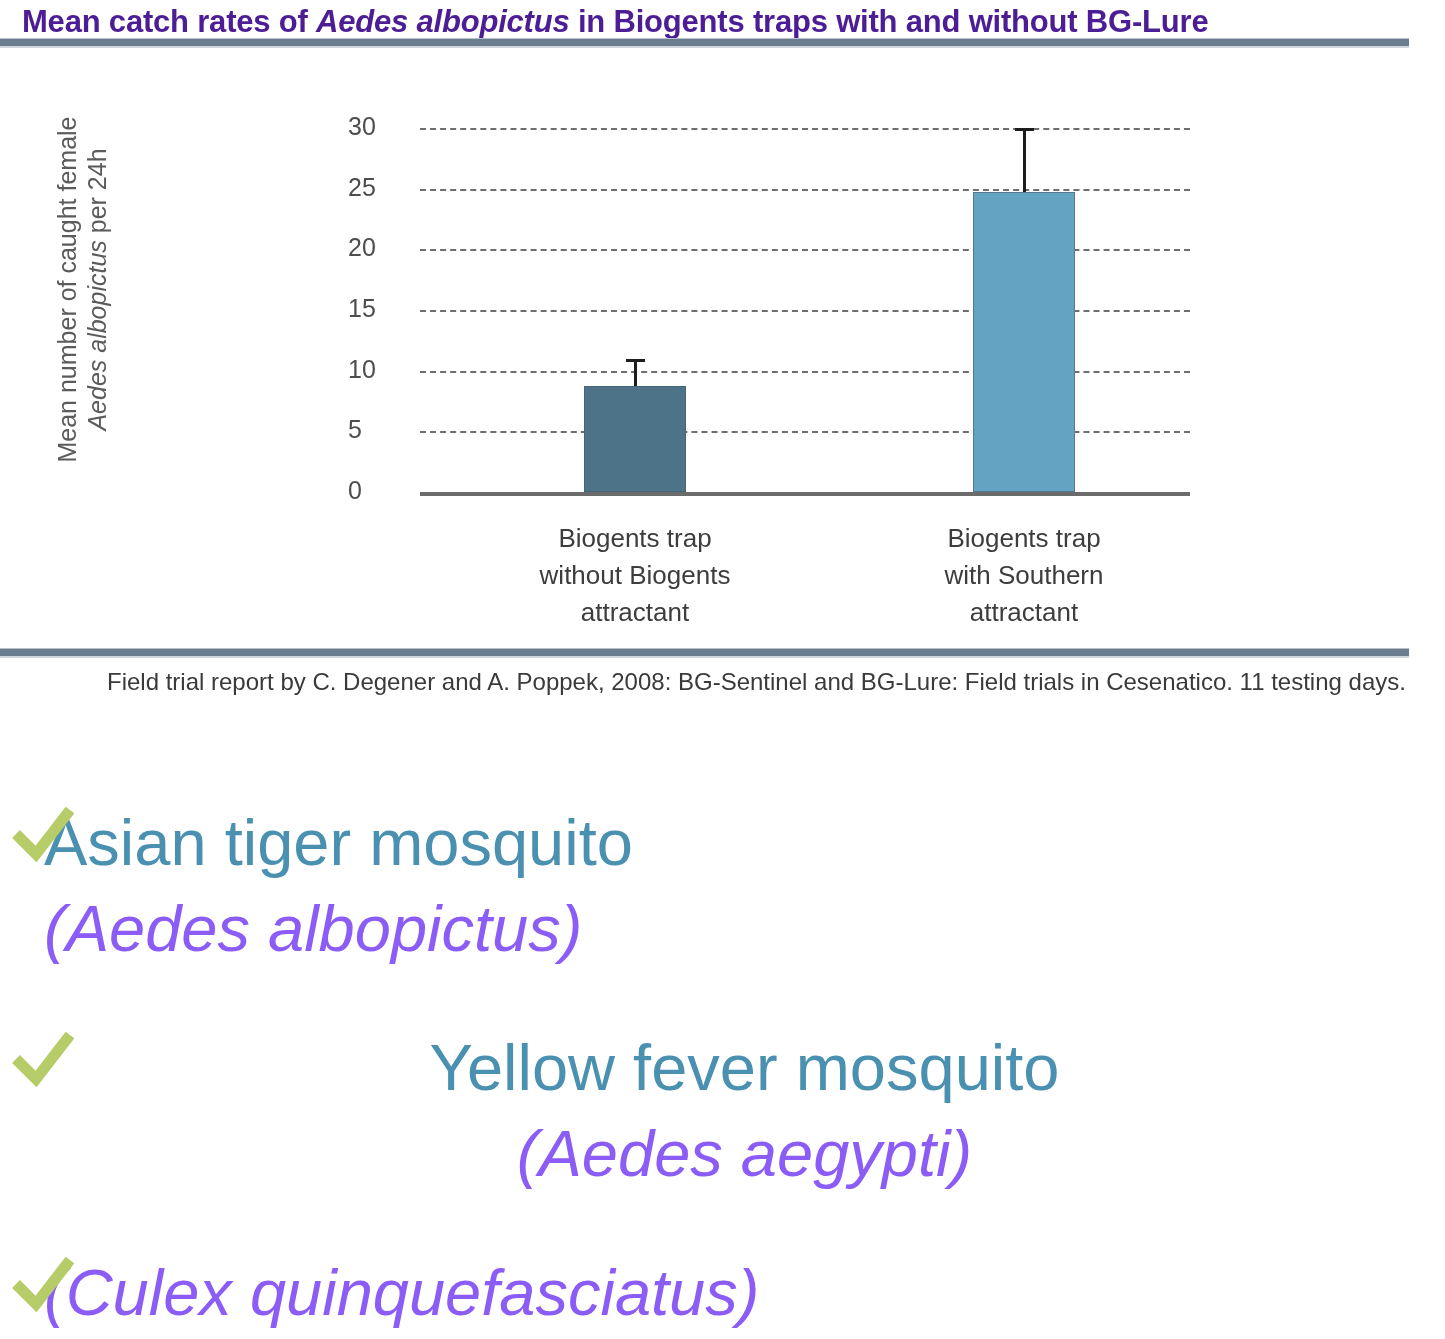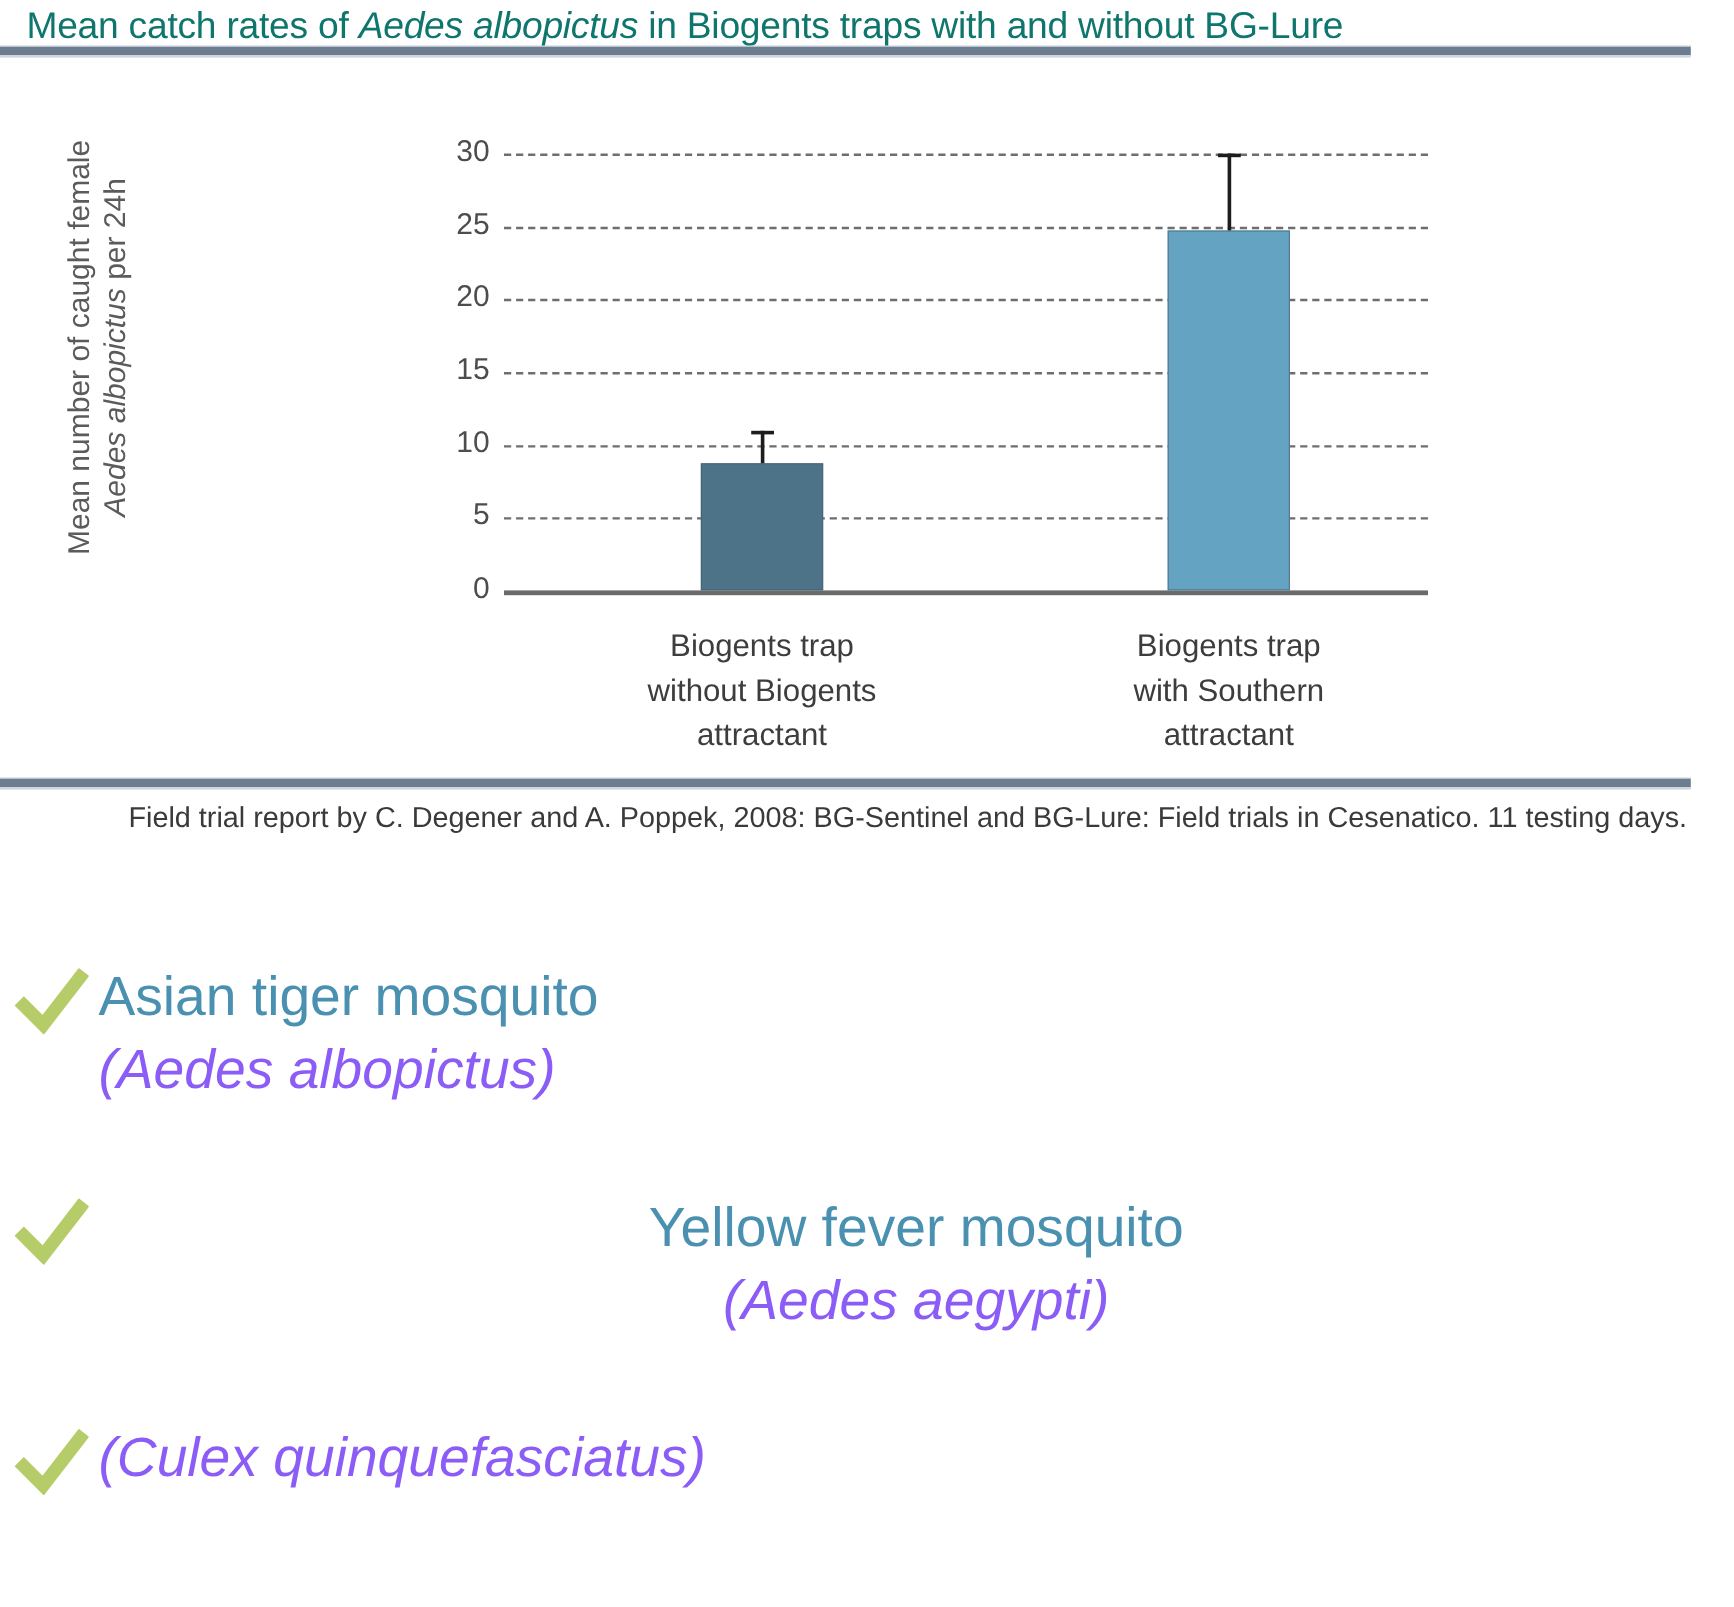--- a/index.html
+++ b/index.html
@@ -14,22 +14,22 @@
     position: relative;
   }
 
   
   .chart-title {
     position: absolute;
     left: 22px;
     top: 4px;
     width: 1400px;
     font-size: 31px;
-    font-weight: 400;
-    color: #0f766e;
+    font-weight: 700;
+    color: #4c1d95;
     letter-spacing: -0.2px;
     white-space: nowrap;
   }
   .chart-title i { font-style: italic; }
 
   .divider {
     position: absolute;
     left: 0;
     width: 1409px;
     height: 10px;
@@ -76,21 +76,20 @@
     position: absolute;
     left: 0;
     width: 770px;
     height: 0;
     border-top: 2px dashed #6e6e6e;
   }
   .ytick {
     position: absolute;
     right: 782px;
     width: 60px;
-    text-align: right;
     font-size: 25px;
     color: #4d4d4d;
     transform: translateY(-16px);
   }
   .axis-line {
     position: absolute;
     left: 0;
     top: 364px;
     width: 770px;
     height: 4px;
@@ -147,22 +146,22 @@
     min-height: 140px;
   }
   .check-icon {
     position: absolute;
     left: 12px;
     top: 6px;
     width: 62px;
     height: 56px;
   }
   .bullet-text {
-    margin-left: 82px;
-    font-size: 46px;
+    margin-left: 44px;
+    font-size: 65px;
     line-height: 1.33;
     color: #4a90b0;
     font-weight: 400;
   }
   .bullet-sci {
     font-style: italic;
     color: #8b5cf6;
   }
 </style>
 </head>

